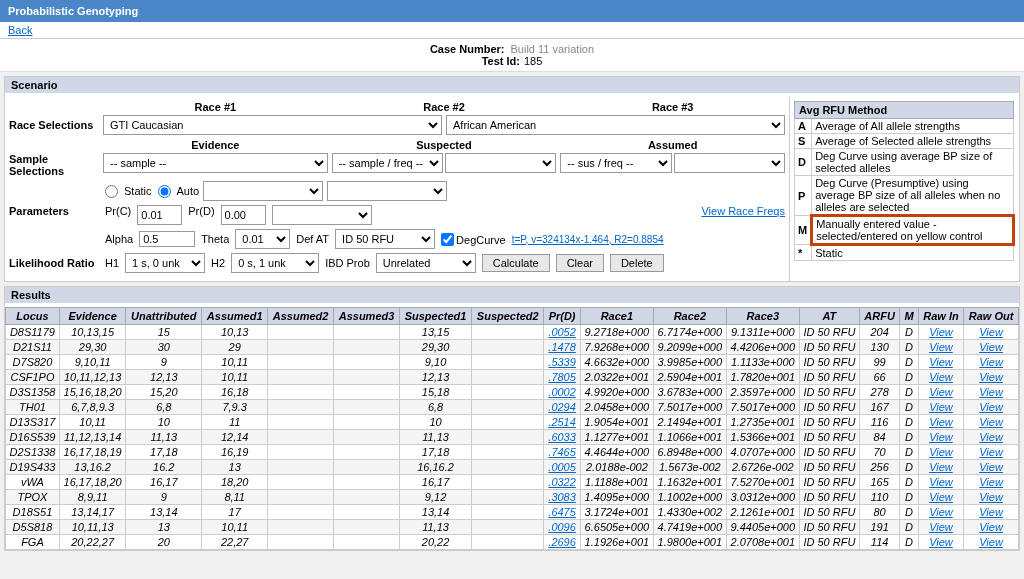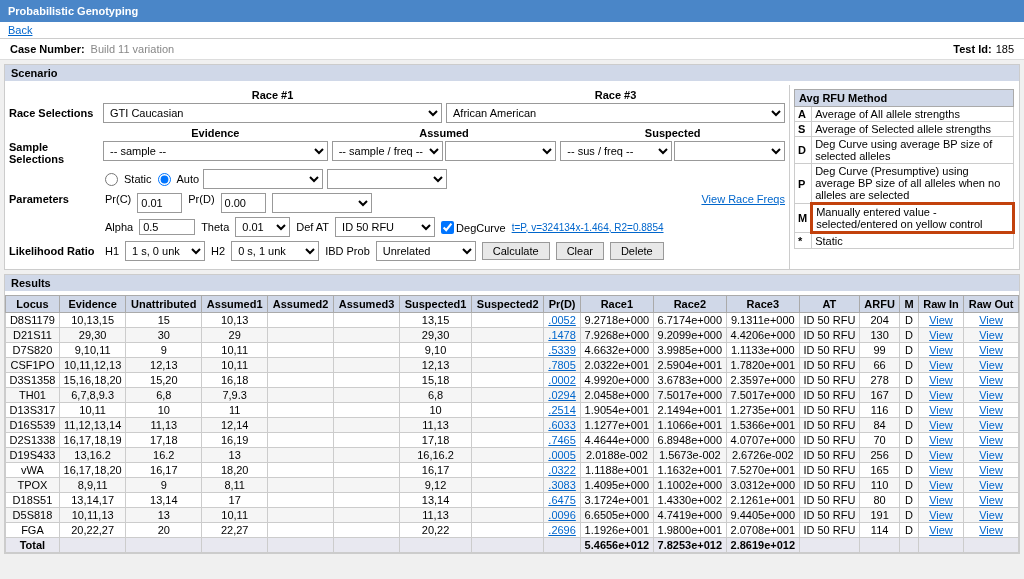--- a/index.html
+++ b/index.html
@@ -6,80 +6,81 @@
     body { background: #f0f0f0; }
     .title-bar { background: #4a86c8; color: white; padding: 4px 8px; font-size: 12px; font-weight: bold; }
     .back-link { color: #0066cc; text-decoration: underline; padding: 2px 8px; display: block; background: white; }
     .section-header { background: #d0d8e8; font-weight: bold; padding: 2px 6px; margin-bottom: 4px; }
     select { width: 100%; border: 1px solid #999; padding: 2px; font-size: 11px; background: white; }
     input[type="text"] { border: 1px solid #999; padding: 1px 3px; font-size: 11px; width: 60px; }
     input[type="radio"] { margin: 0 2px; }
     .radio-group { display: flex; align-items: center; gap: 4px; }
     button { border: 1px solid #999; background: #e8e8e8; padding: 2px 10px; cursor: pointer; font-size: 11px; }
     .view-link { color: #0066cc; text-decoration: underline; cursor: pointer; }
-    .results-table { width: 100%; border-collapse: collapse; margin-top: 2px; }
+    .results-table { width: 100%; border-collapse: collapse; margin-top: 2px; font-style: italic; }
     .results-table th { background: #d0d8e8; border: 1px solid #aaa; padding: 2px 4px; text-align: center; font-weight: bold; white-space: nowrap; }
     .results-table td { border: 1px solid #ccc; padding: 1px 3px; text-align: center; white-space: nowrap; }
     .results-table tr:nth-child(even) { background: #f5f5f5; }
     .results-table tr:nth-child(odd) { background: white; }
     .blue-link { color: #0066cc; text-decoration: underline; cursor: pointer; }
     .total-row { background: #e8e8f0 !important; font-weight: bold; }
     .deg-curve-link { color: #0066cc; text-decoration: underline; font-size: 10px; }
   </style>
 </head>
 <body>
 
 <div class="title-bar">
   <span>Probabilistic Genotyping</span>
 </div>
 <div style="background:white; border-bottom:1px solid #ccc;">
   <a class="back-link">Back</a>
 </div>
 
-<div style="background:white; display:flex; justify-content:space-between; align-items:center; padding:4px 10px; border-bottom:1px solid #ddd;">
+<div style="background:white; display:flex; justify-content:space-between; align-items:center; padding:4px 10px; border-bottom:1px solid #ddd;flex-direction:column;">
   <div style="display:flex; align-items:center; gap:6px;">
     <span style="font-weight:bold;">Case Number:</span>
     <span style="color:#888;">Build 11 variation</span>
   </div>
   <div style="display:flex; align-items:center; gap:4px;">
     <span style="font-weight:bold;">Test Id:</span>
     <span>185</span>
   </div>
 </div>
 
 <div style="margin:4px; background:white; border:1px solid #ccc;">
   <div class="section-header">Scenario</div>
   <div style="display:flex; gap:0;">
     <div style="flex:1; padding:4px;">
 
       <div style="display:flex; gap:4px; margin-bottom:2px;">
         <div style="width:90px;"></div>
         <div style="flex:1; text-align:center; font-weight:bold;">Race #1</div>
+        <div style="flex:1; text-align:center; font-weight:bold;">Race #2</div>
         <div style="flex:1; text-align:center; font-weight:bold;">Race #3</div>
       </div>
 
       <div style="display:flex; gap:4px; align-items:center; margin-bottom:4px;">
         <div style="width:90px; font-weight:bold;">Race Selections</div>
         <div style="flex:1;">
           <select>
             <option>GTI Caucasian</option>
           </select>
         </div>
         <div style="flex:1;">
           <select>
             <option>African American</option>
           </select>
         </div>
       </div>
 
       <div style="display:flex; gap:4px; margin-bottom:2px;">
         <div style="width:90px;"></div>
         <div style="flex:1; text-align:center; font-weight:bold;">Evidence</div>
+        <div style="flex:1; text-align:center; font-weight:bold;">Suspected</div>
         <div style="flex:1; text-align:center; font-weight:bold;">Assumed</div>
-        <div style="flex:1; text-align:center; font-weight:bold;">Suspected</div>
       </div>
 
       <div style="display:flex; gap:4px; align-items:flex-start; margin-bottom:4px;">
         <div style="width:90px; font-weight:bold;">Sample Selections</div>
         <div style="flex:1;">
           <select style="width:100%;">
             <option>-- sample --</option>
           </select>
         </div>
         <div style="flex:1; display:flex; gap:2px;">
@@ -507,34 +508,15 @@
           <td><a href="#" class="blue-link">.2696</a></td>
           <td>1.1926e+001</td>
           <td>1.9800e+001</td>
           <td>2.0708e+001</td>
           <td>ID 50 RFU</td>
           <td>114</td>
           <td>D</td>
           <td><a href="#" class="blue-link">View</a></td>
           <td><a href="#" class="blue-link">View</a></td>
         </tr>
-        <tr class="total-row">
-          <td>Total</td>
-          <td></td>
-          <td></td>
-          <td></td>
-          <td></td>
-          <td></td>
-          <td></td>
-          <td></td>
-          <td></td>
-          <td>5.4656e+012</td>
-          <td>7.8253e+012</td>
-          <td>2.8619e+012</td>
-          <td></td>
-          <td></td>
-          <td></td>
-          <td></td>
-          <td></td>
-        </tr>
       </tbody>
   </table>
 </div>
 
 </body></html>

